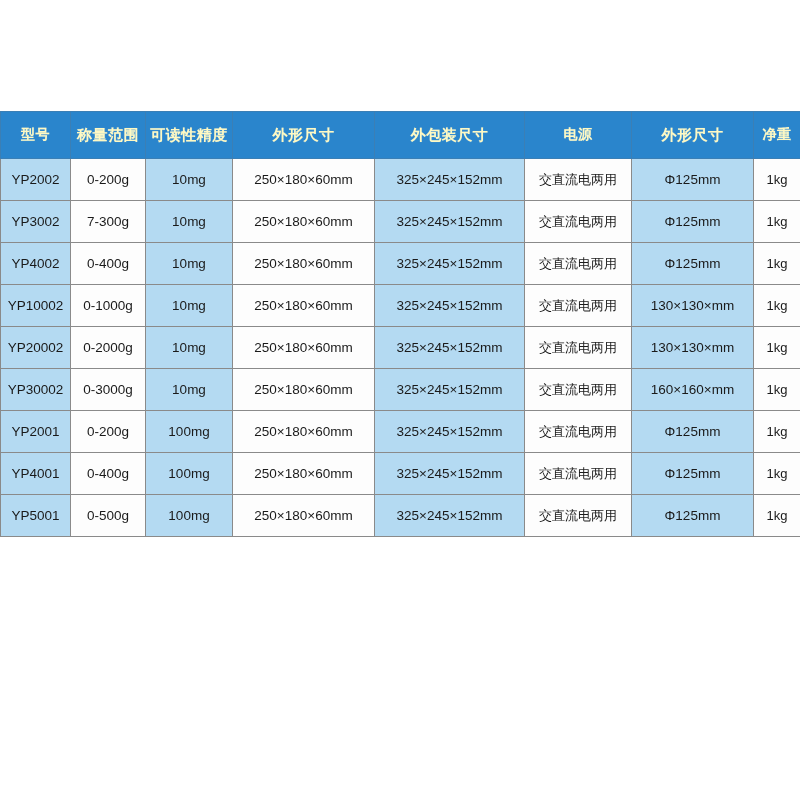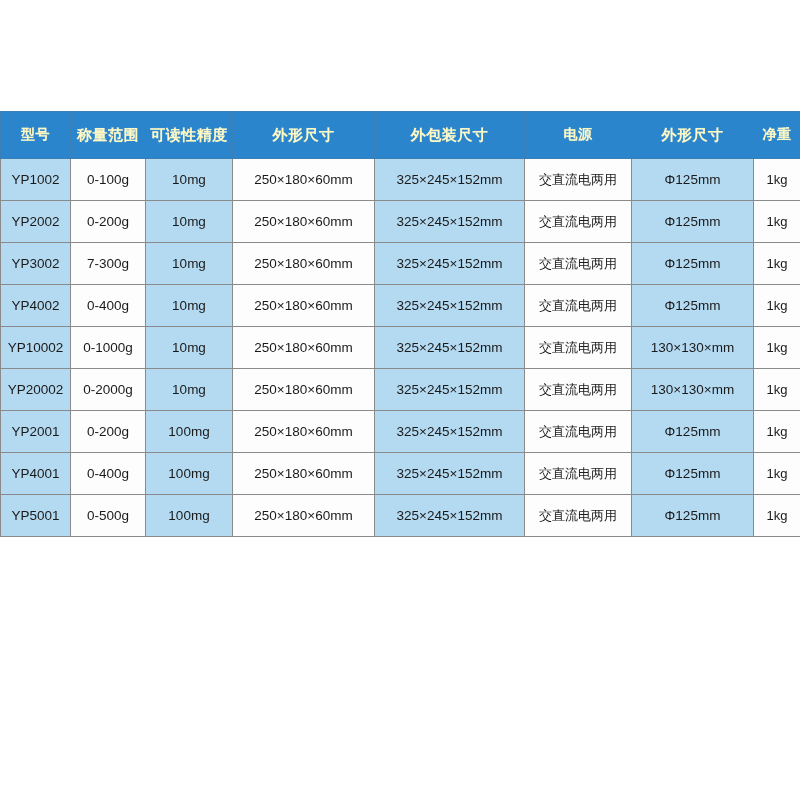--- a/index.html
+++ b/index.html
@@ -122,30 +122,20 @@
             <th>可读性精度</th>
             <th>外形尺寸</th>
             <th>外包装尺寸</th>
             <th class="hcell-narrow">电源</th>
             <th>外形尺寸</th>
             <th class="hcell-narrow">净重</th>
           </tr>
       </thead>
       <tbody>
           <tr>
-            <td class="shade model">YP1002</td>
-            <td class="plain">0-100g</td>
-            <td class="shade">10mg</td>
-            <td class="plain">250×180×60mm</td>
-            <td class="shade">325×245×152mm</td>
-            <td class="plain cjk">交直流电两用</td>
-            <td class="shade">Φ125mm</td>
-            <td class="plain netw">1kg</td>
-          </tr>
-          <tr>
             <td class="shade model">YP2002</td>
             <td class="plain">0-200g</td>
             <td class="shade">10mg</td>
             <td class="plain">250×180×60mm</td>
             <td class="shade">325×245×152mm</td>
             <td class="plain cjk">交直流电两用</td>
             <td class="shade">Φ125mm</td>
             <td class="plain netw">1kg</td>
           </tr>
           <tr>
@@ -179,20 +169,30 @@
             <td class="plain netw">1kg</td>
           </tr>
           <tr>
             <td class="shade model">YP20002</td>
             <td class="plain">0-2000g</td>
             <td class="shade">10mg</td>
             <td class="plain">250×180×60mm</td>
             <td class="shade">325×245×152mm</td>
             <td class="plain cjk">交直流电两用</td>
             <td class="shade">130×130×mm</td>
+            <td class="plain netw">1kg</td>
+          </tr>
+          <tr>
+            <td class="shade model">YP30002</td>
+            <td class="plain">0-3000g</td>
+            <td class="shade">10mg</td>
+            <td class="plain">250×180×60mm</td>
+            <td class="shade">325×245×152mm</td>
+            <td class="plain cjk">交直流电两用</td>
+            <td class="shade">160×160×mm</td>
             <td class="plain netw">1kg</td>
           </tr>
           <tr>
             <td class="shade model">YP2001</td>
             <td class="plain">0-200g</td>
             <td class="shade">100mg</td>
             <td class="plain">250×180×60mm</td>
             <td class="shade">325×245×152mm</td>
             <td class="plain cjk">交直流电两用</td>
             <td class="shade">Φ125mm</td>

